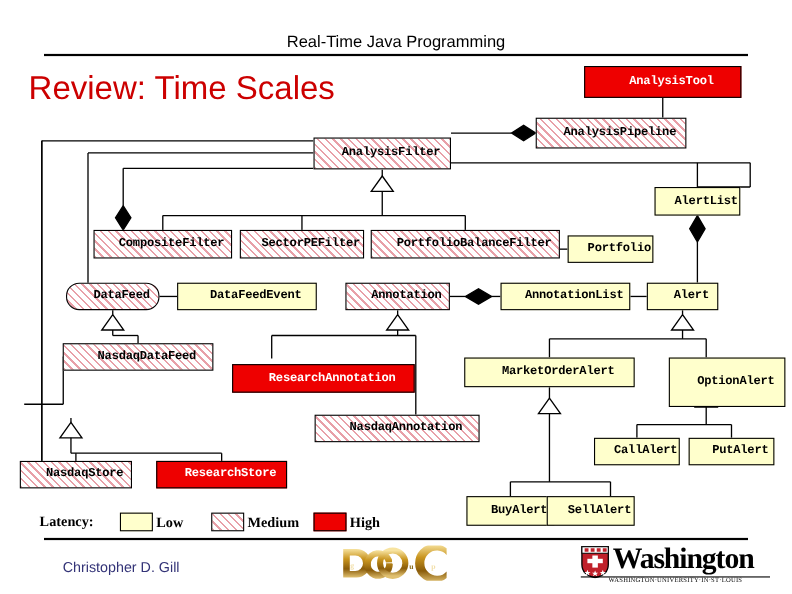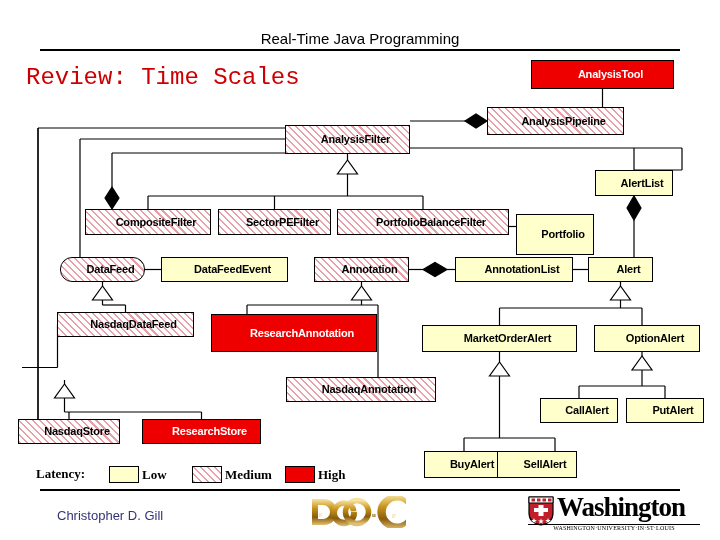--- a/index.html
+++ b/index.html
@@ -14,21 +14,21 @@
   
   .hdr-title{
     position:absolute;left:0;top:30px;width:720px;text-align:center;
     font-family:"Liberation Sans", sans-serif;font-size:15px;color:#000;
   }
   .hdr-rule{
     position:absolute;left:40px;top:49px;width:640px;height:2px;background:#000;
   }
   .slide-title{
     position:absolute;left:26px;top:64px;
-    font-family:Liberation Mono, monospace;font-size:24px;color:#cc0000;
+    font-family:Liberation Sans, sans-serif;font-size:30px;color:#cc0000;
     white-space:nowrap;
   }
 
   
   .ftr-rule{position:absolute;left:40px;top:489px;width:640px;height:2px;background:#000;}
   .ftr-name{
     position:absolute;left:57px;top:508px;
     font-size:13px;color:#333377;white-space:nowrap;
   }
 
@@ -52,21 +52,21 @@
   }
 
   
   #diagram{position:absolute;left:0;top:0;width:720px;height:540px;}
   #wires{position:absolute;left:0;top:0;width:720px;height:540px;}
 
   .node{
     position:absolute;box-sizing:border-box;
     border:1px solid #000;
     display:flex;align-items:center;justify-content:center;
-    font-family:Liberation Sans, sans-serif;font-weight:bold;
+    font-family:Liberation Mono, monospace;font-weight:bold;
     font-size:11px;line-height:1;color:#000;
     white-space:nowrap;letter-spacing:-0.2px;
     z-index:5;
     padding-left:16px;
   }
   .lat-low{background:#ffffcc;color:#000;}
   .lat-med{
     background:#ffffff;color:#000;
     background-image:repeating-linear-gradient(
       45deg, #e8a0a8 0px, #e8a0a8 1.5px, #ffffff 1.5px, #ffffff 5px);
@@ -187,48 +187,48 @@
       </div>
       <div class="node lat-med" style="left: 85px; top: 209px; width: 126px; height: 26px;">
         <span>CompositeFilter</span>
       </div>
       <div class="node lat-med" style="left: 218px; top: 209px; width: 113px; height: 26px;">
         <span>SectorPEFilter</span>
       </div>
       <div class="node lat-med" style="left: 337px; top: 209px; width: 172px; height: 26px;">
         <span>PortfolioBalanceFilter</span>
       </div>
-      <div class="node lat-low" style="left: 516px; top: 214px; width: 78px; height: 41px;">
+      <div class="node lat-low" style="left: 516px; top: 214px; width: 78px; height: 25px;">
         <span>Portfolio</span>
       </div>
       <div class="node lat-med" style="left: 60px; top: 257px; width: 85px; height: 25px; border-radius: 12px;">
         <span>DataFeed</span>
       </div>
       <div class="node lat-low" style="left: 161px; top: 257px; width: 127px; height: 25px;">
         <span>DataFeedEvent</span>
       </div>
       <div class="node lat-med" style="left: 314px; top: 257px; width: 95px; height: 25px;">
         <span>Annotation</span>
       </div>
       <div class="node lat-low" style="left: 455px; top: 257px; width: 118px; height: 25px;">
         <span>AnnotationList</span>
       </div>
       <div class="node lat-low" style="left: 588px; top: 257px; width: 65px; height: 25px;">
         <span>Alert</span>
       </div>
       <div class="node lat-med" style="left: 57px; top: 312px; width: 137px; height: 25px;">
         <span>NasdaqDataFeed</span>
       </div>
-      <div class="node lat-high" style="left: 211px; top: 314px; width: 166px; height: 38px;">
+      <div class="node lat-high" style="left: 211px; top: 331px; width: 166px; height: 26px;">
         <span>ResearchAnnotation</span>
       </div>
       <div class="node lat-low" style="left: 422px; top: 325px; width: 155px; height: 27px;">
         <span>MarketOrderAlert</span>
       </div>
-      <div class="node lat-low" style="left: 594px; top: 325px; width: 106px; height: 27px;">
+      <div class="node lat-low" style="left: 608px; top: 325px; width: 106px; height: 45px;">
         <span>OptionAlert</span>
       </div>
       <div class="node lat-med" style="left: 286px; top: 377px; width: 150px; height: 25px;">
         <span>NasdaqAnnotation</span>
       </div>
       <div class="node lat-low" style="left: 540px; top: 398px; width: 78px; height: 25px;">
         <span>CallAlert</span>
       </div>
       <div class="node lat-low" style="left: 626px; top: 398px; width: 78px; height: 25px;">
         <span>PutAlert</span>

